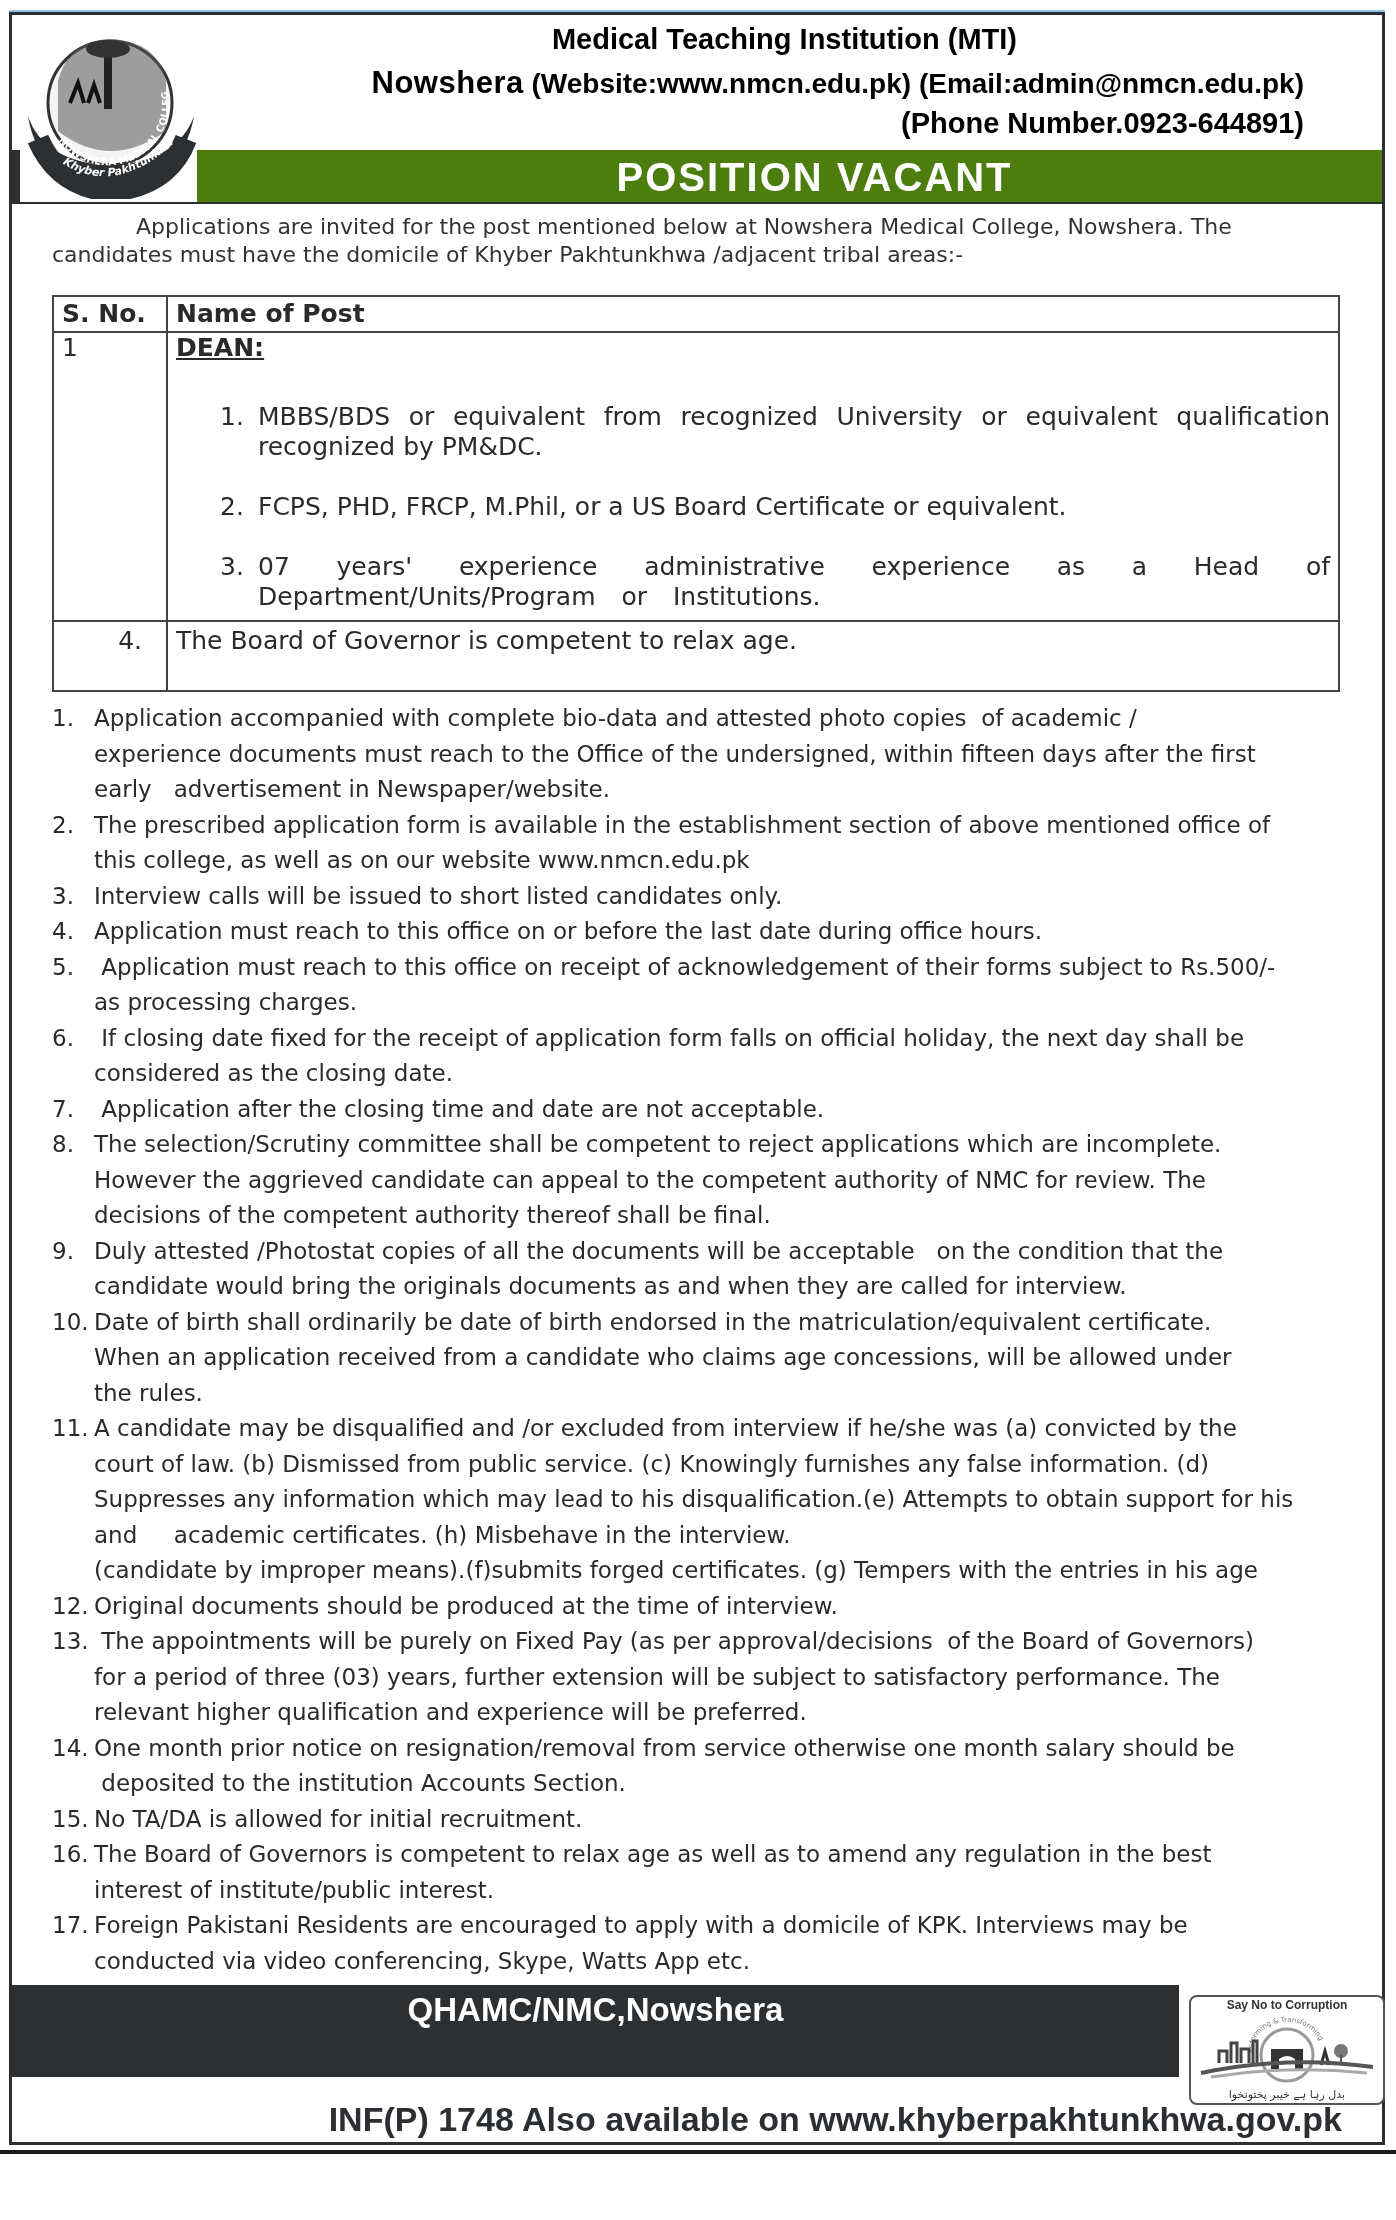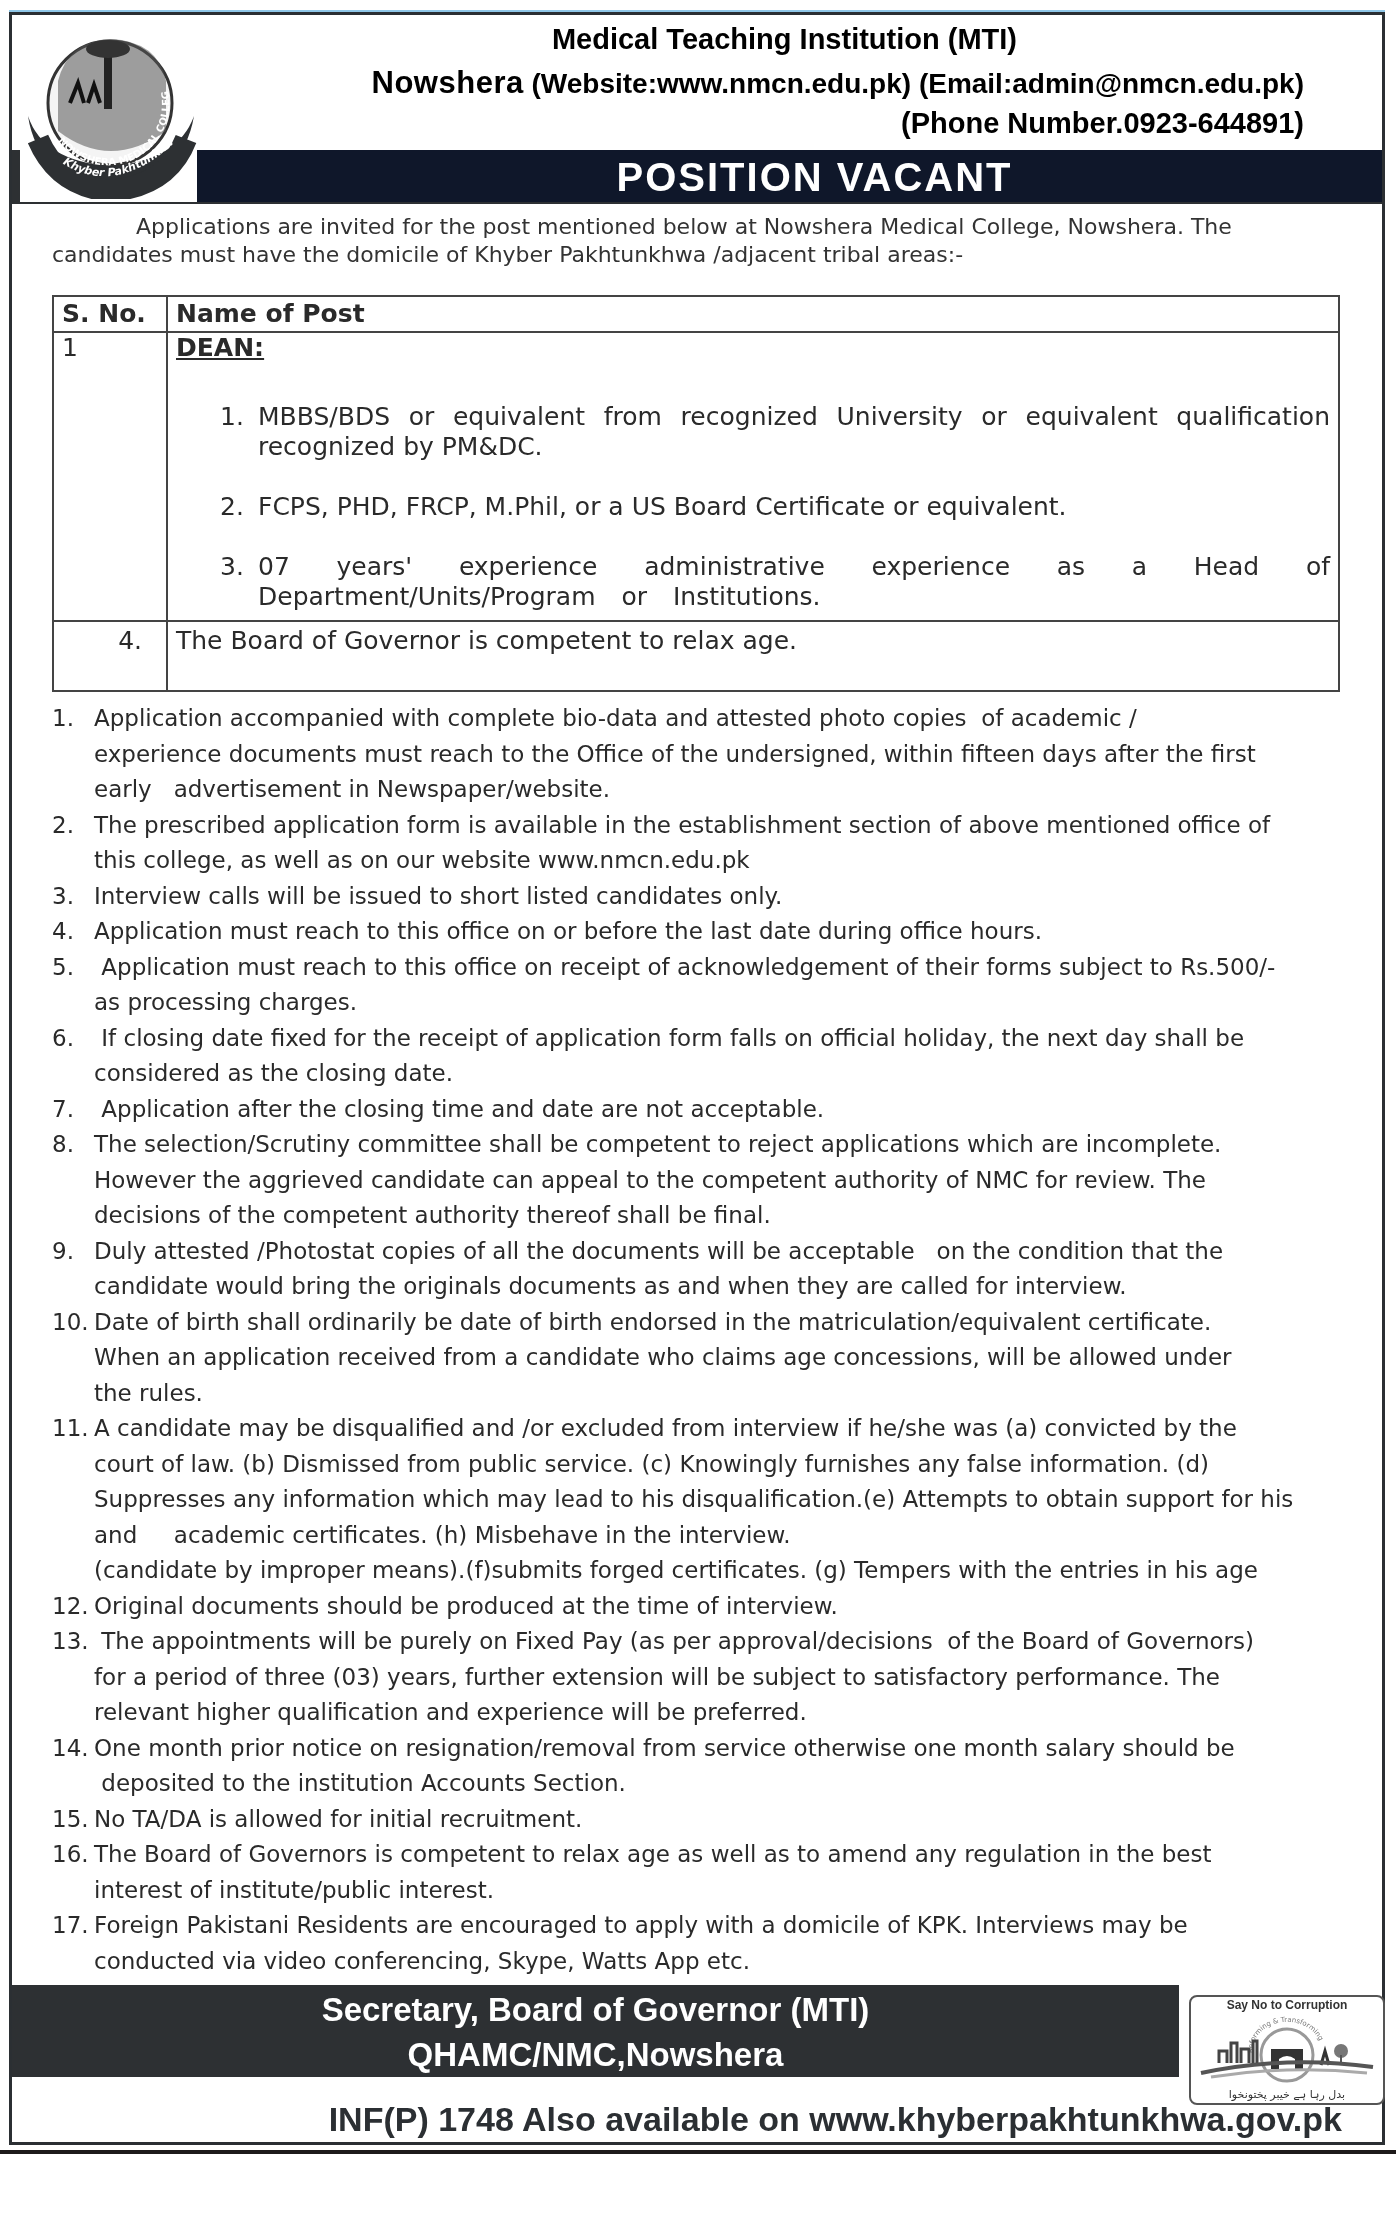--- a/index.html
+++ b/index.html
@@ -8,21 +8,21 @@
     .frame::before { content: ""; position: absolute; left: -3px; right: -3px; top: -5px; height: 2px; background: #8fc7e8; }
     .bottom-rule { position: absolute; left: 0; width: 1396px; top: 2150px; height: 4px; background: #1d1a1a; }
 
     
     .logo { position: absolute; left: 6px; top: 6px; width: 180px; height: 178px; }
     .hdr-line { position: absolute; right: 78px; font-family: "Liberation Sans", sans-serif; font-weight: bold; color: #000000; white-space: nowrap; text-align: left; }
     .hdr1 { top: 8px; right: 365px; font-size: 29px; }
     .hdr2 { top: 50px; font-size: 28px; }
     .hdr2 .nowshera { font-size: 31px; letter-spacing: 0.5px; }
     .hdr3 { top: 92px; font-size: 29px; }
-    .banner { position: absolute; left: 185px; right: 0; top: 135px; height: 52px; background: #0f172a; color: #fff; text-align: center; font-family: "Liberation Sans", sans-serif; font-weight: bold; font-size: 40px; line-height: 54px; letter-spacing: 2px; padding-left: 50px; box-sizing: border-box; }
+    .banner { position: absolute; left: 185px; right: 0; top: 135px; height: 52px; background: #4d7c0f; color: #fff; text-align: center; font-family: "Liberation Sans", sans-serif; font-weight: bold; font-size: 40px; line-height: 54px; letter-spacing: 2px; padding-left: 50px; box-sizing: border-box; }
     .banner-left { position: absolute; left: 0; top: 135px; width: 8px; height: 52px; background: #2d3033; }
     .hdr-bottom { position: absolute; left: 0; right: 0; top: 187px; height: 2px; background: #2d3033; }
 
     .intro { position: absolute; left: 40px; top: 198px; width: 1310px; font-size: 22px; line-height: 28px; color: #333; }
     .intro .indent { padding-left: 84px; }
 
     
     .post-table { position: absolute; left: 40px; top: 280px; width: 1288px; border-collapse: collapse; font-size: 25px; color: #2a2a2a; }
     .post-table td, .post-table th { border: 2px solid #444; vertical-align: top; padding: 0 8px; text-align: left; }
     .post-table th { font-weight: bold; height: 34px; line-height: 34px; }
@@ -243,21 +243,20 @@
       <li>
         <span class="tnum">17.</span>
         <span class="ttext">
           <div style="white-space: pre;">Foreign Pakistani Residents are encouraged to apply with a domicile of KPK. Interviews may be</div>
           <div style="white-space: pre;">conducted via video conferencing, Skype, Watts App etc.</div>
         </span>
       </li>
     </ul>
 
   <div class="footer-bar">
-    <span class="l1">Secretary, Board of Governor (MTI)</span>
     <span class="l2">QHAMC/NMC,Nowshera</span>
   </div>
   <div class="corruption">
     <div class="title">Say No to Corruption</div>
     <svg width="192" height="74" viewBox="0 0 192 74">
       <defs>
           <path id="badgeArc" d="M62,42 A34,28 0 0 1 130,36"></path>
         </defs>
       <text font-size="7" fill="#777"><textPath href="#badgeArc">Reforming &amp; Transforming</textPath></text>
       <circle cx="96" cy="44" r="26" fill="none" stroke="#999" stroke-width="3"></circle>

